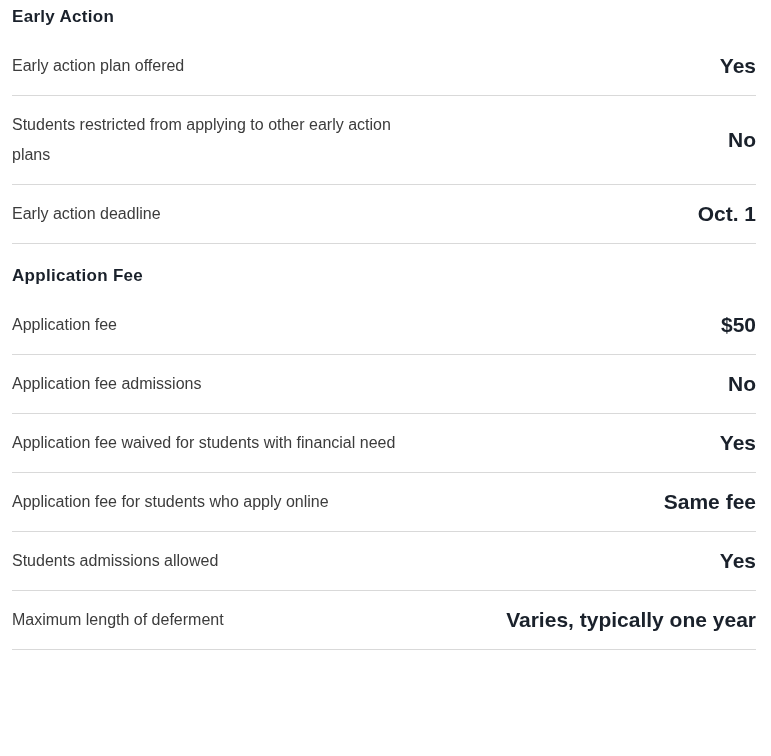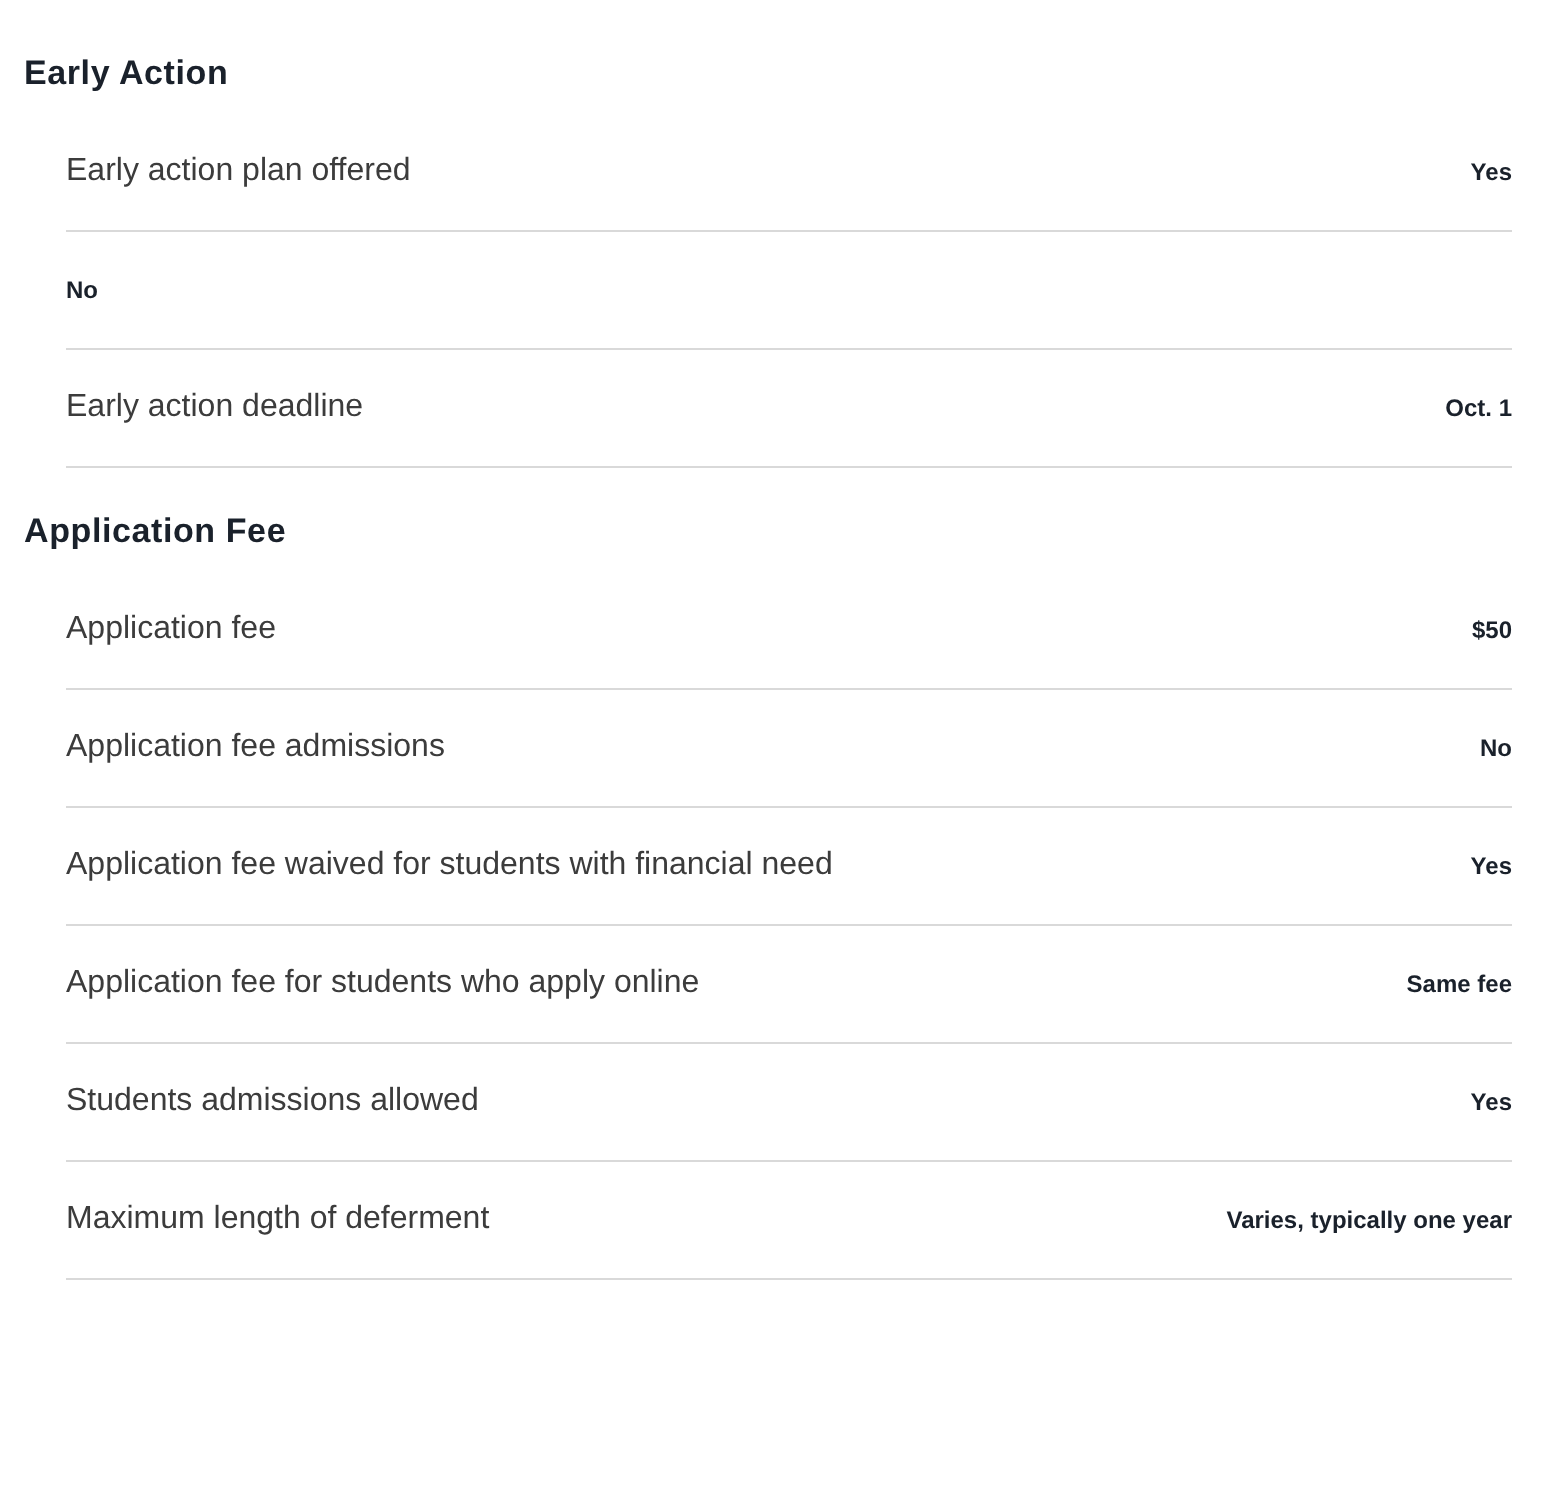--- a/index.html
+++ b/index.html
@@ -27,57 +27,57 @@
   .section-title {
     margin: 0;
     padding: 21px 0 9px;
     font-size: 17px;
     font-weight: 700;
     letter-spacing: 0.3px;
     color: var(--header-color);
     line-height: 22px;
   }
   .section-title.first {
-    padding-top: 26px;
+    padding-top: 6px;
   }
   .row {
     display: flex;
     justify-content: space-between;
     align-items: center;
     gap: 16px;
     padding: 14px 0;
     border-bottom: 1px solid var(--divider-color);
-    margin-left: 21px;
   }
   .row .label {
     font-size: 16px;
     line-height: 30px;
     color: var(--label-color);
     max-width: 420px;
   }
   .row .value {
-    font-size: 12px;
+    font-size: 21px;
     font-weight: 700;
     line-height: 30px;
     color: var(--value-color);
     white-space: nowrap;
     text-align: right;
     flex-shrink: 0;
   }
 </style>
 </head>
 <body>
 
 <main class="container">
     <h2 class="section-title first">Early Action</h2>
     <div class="row">
       <span class="label">Early action plan offered</span>
       <span class="value">Yes</span>
     </div>
     <div class="row">
+      <span class="label">Students restricted from applying to other early action plans</span>
       <span class="value">No</span>
     </div>
     <div class="row">
       <span class="label">Early action deadline</span>
       <span class="value">Oct. 1</span>
     </div>
     <h2 class="section-title">Application Fee</h2>
     <div class="row">
       <span class="label">Application fee</span>
       <span class="value">$50</span>

